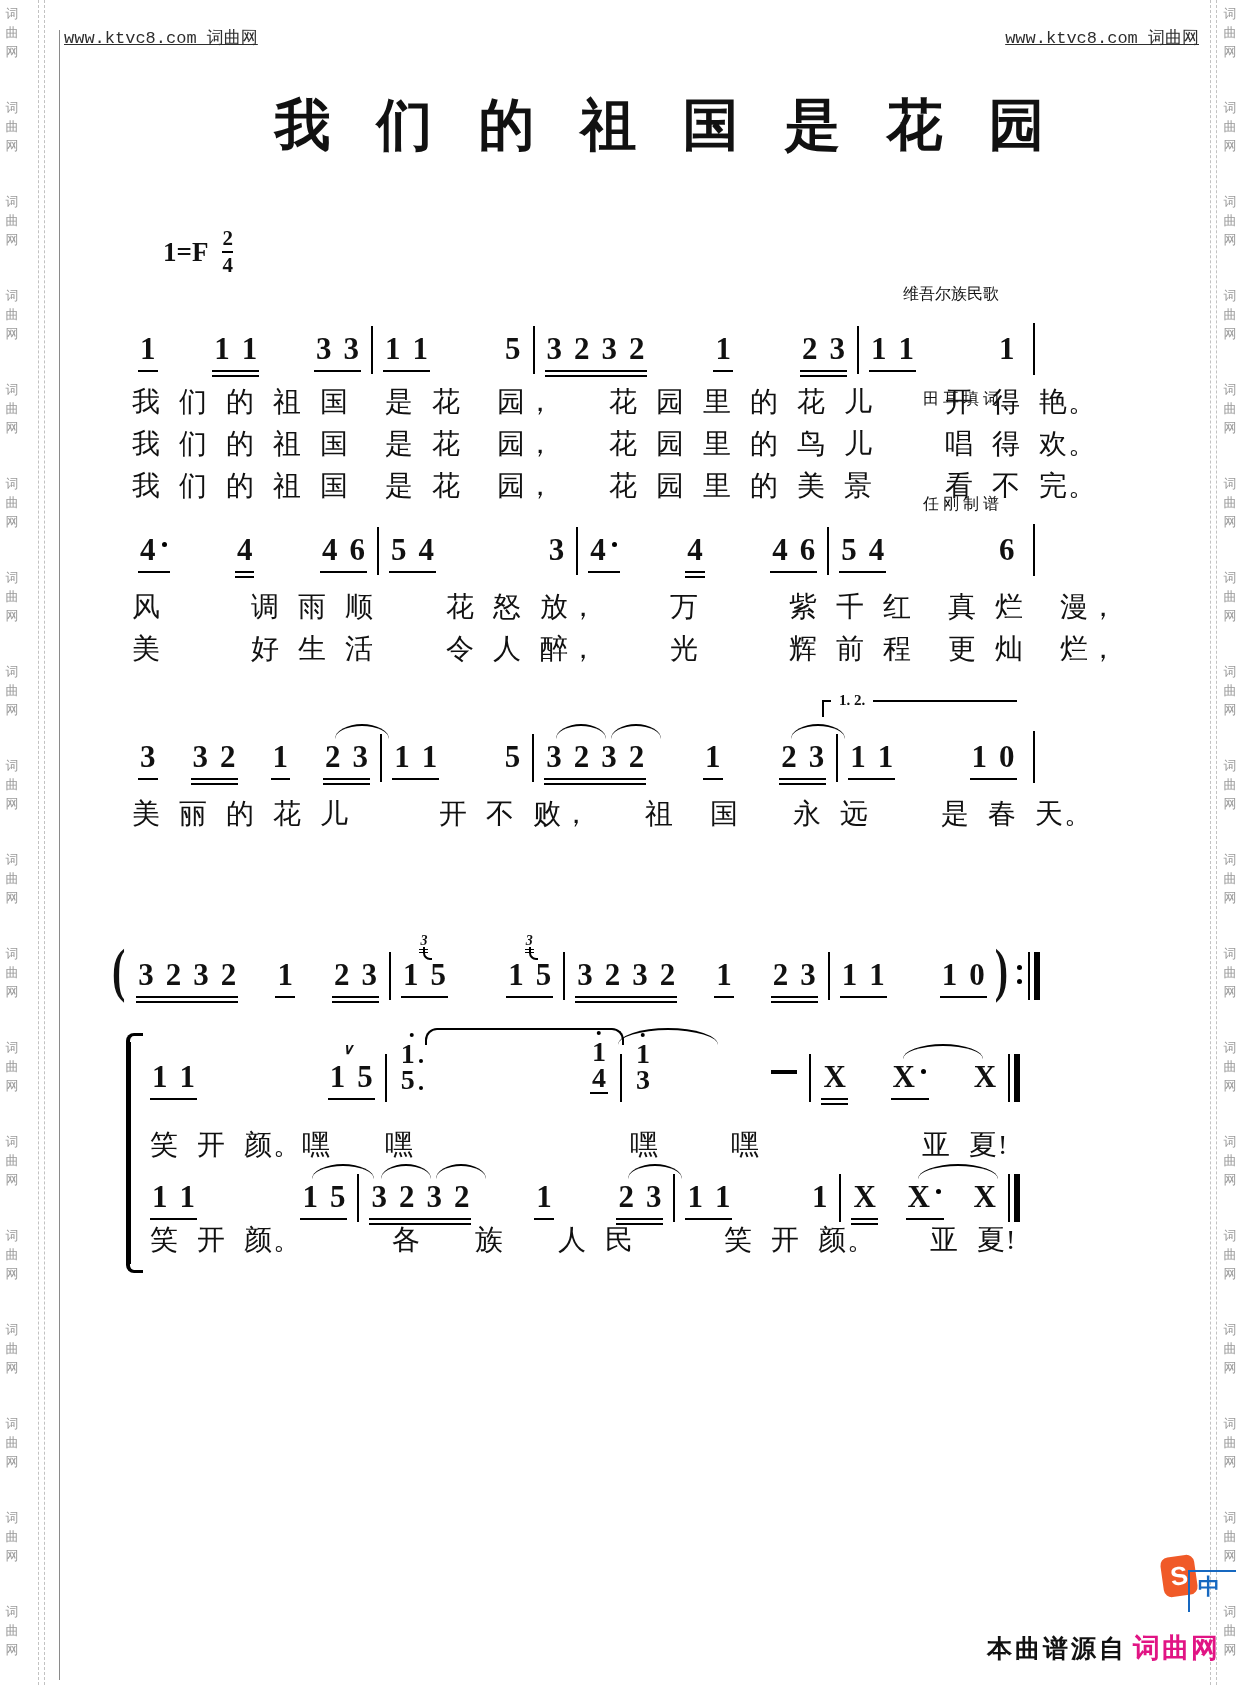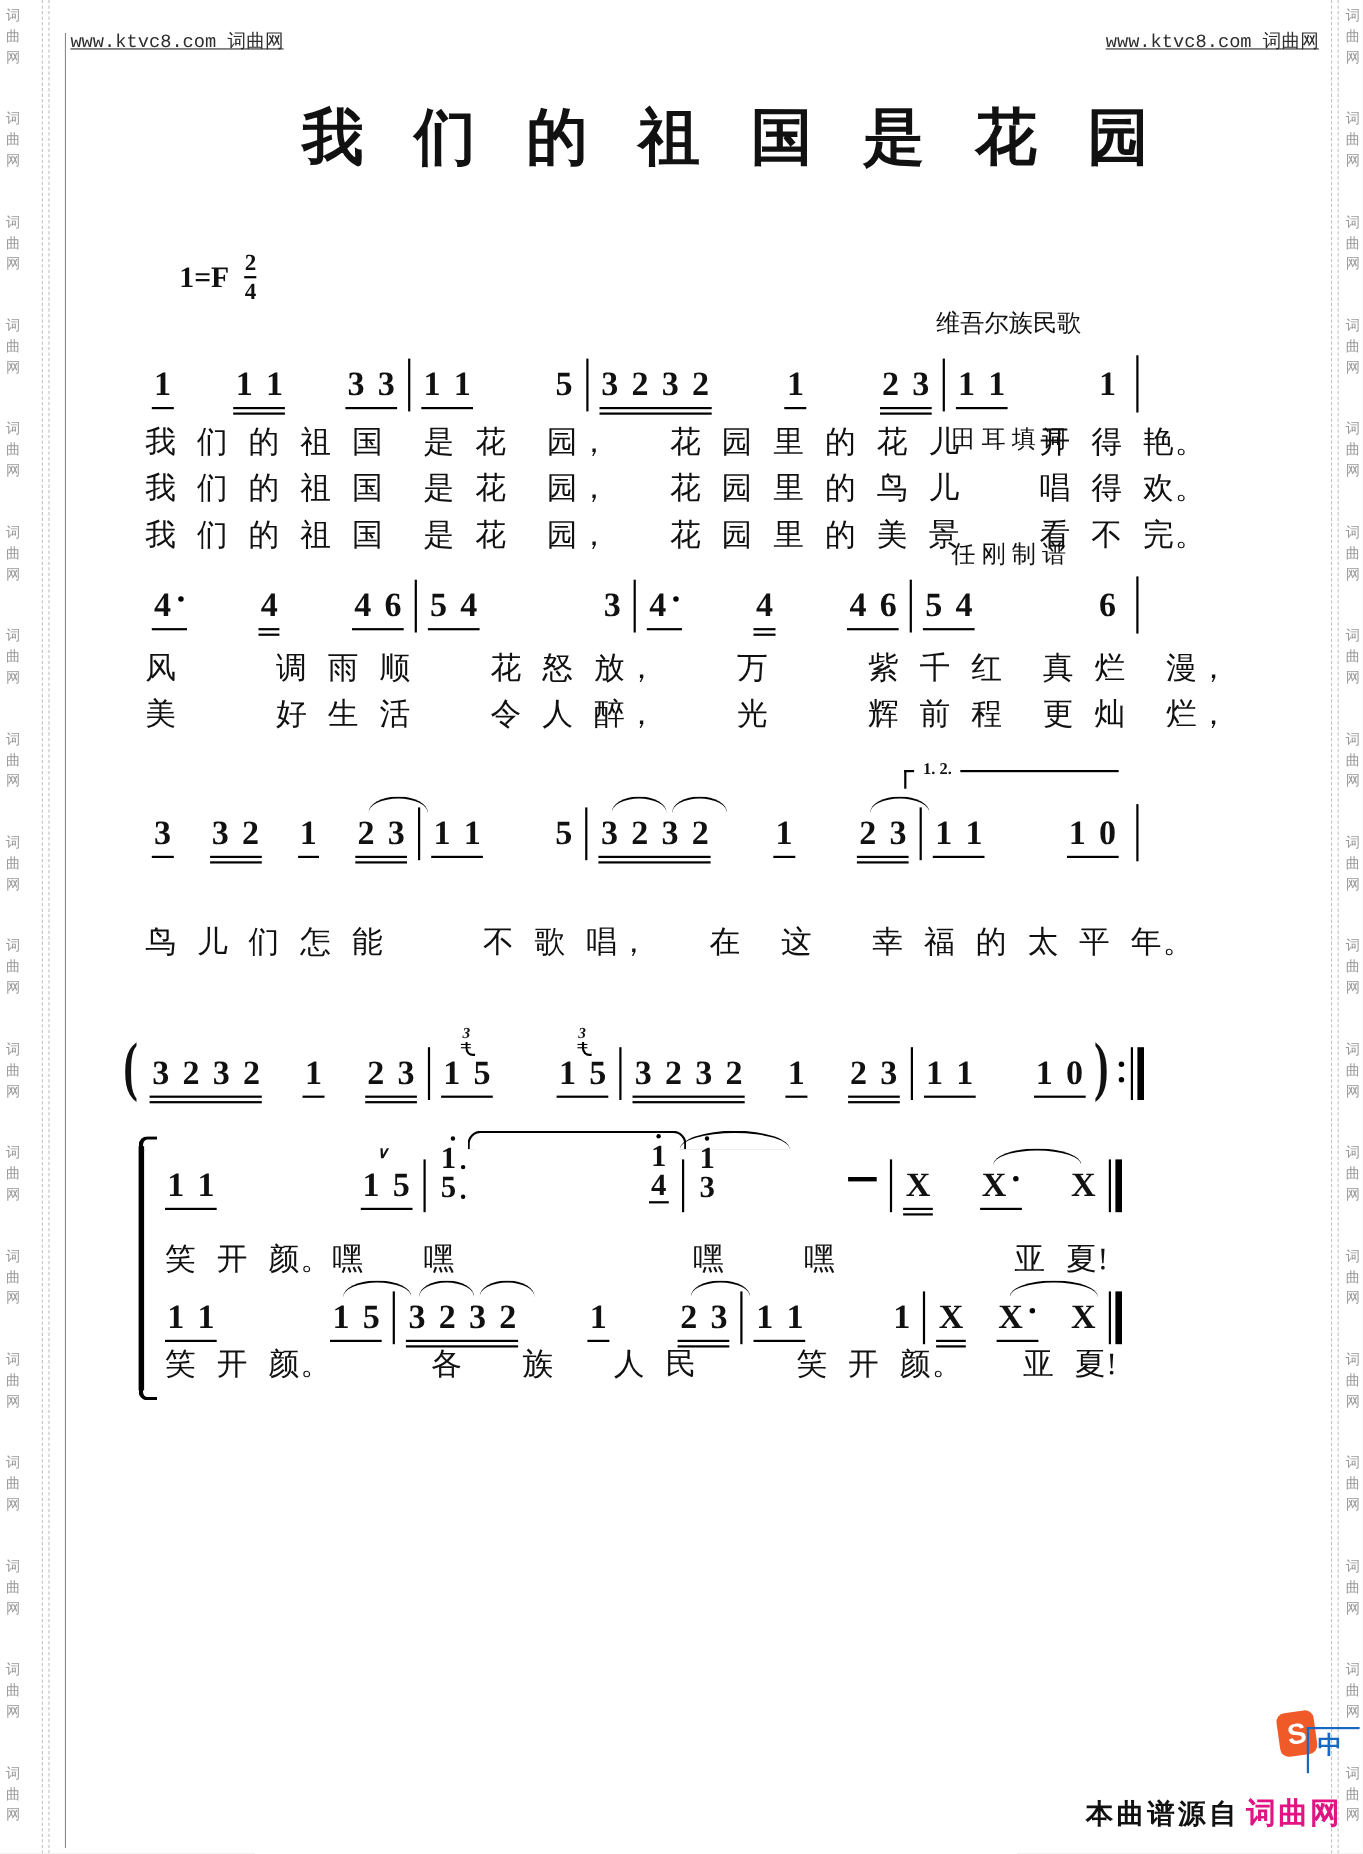--- a/index.html
+++ b/index.html
@@ -16,21 +16,21 @@
       font-size:17px;color:#2e2e2e;white-space:pre;text-decoration:underline;}
   
   .title{position:absolute;top:88px;left:0;width:100%;text-align:center;font-size:56px;font-weight:900;
          letter-spacing:16px;white-space:pre;margin-left:48px;}
   
   .keysig{position:absolute;left:163px;top:228px;font-size:27px;font-weight:bold;display:flex;align-items:center;}
   .frac{display:inline-flex;flex-direction:column;align-items:center;margin-left:14px;font-size:21px;line-height:1;}
   .frac .fb{border-top:2px solid #000;padding-top:2px;}
   .frac .ft{padding-bottom:2px;}
   
-  .credits{position:absolute;right:256px;top:206px;text-align:center;font-size:22px;line-height:35px;white-space:pre;}
+  .credits{position:absolute;right:240px;top:206px;text-align:right;font-size:16px;line-height:35px;white-space:pre;}
   
   .lyric{position:absolute;left:132px;font-size:28px;white-space:pre;word-spacing:10px;letter-spacing:1px;}
   .lyric.duet{left:150px;}
   
   .mline{position:absolute;display:flex;align-items:flex-end;height:46px;}
   .measure{display:flex;justify-content:space-between;align-items:flex-end;flex-grow:1;padding:0 8px;position:relative;}
   .grp{display:inline-flex;gap:12px;position:relative;padding:0 2px;}
   .grp.u1::after,.grp.u2::after{content:"";position:absolute;left:0;right:0;bottom:-6px;height:2.5px;background:#000;}
   .grp.u2::before{content:"";position:absolute;left:0;right:0;bottom:-11px;height:2.5px;background:#000;}
   .note{position:relative;display:inline-block;font-size:31px;font-weight:bold;line-height:1.05;
@@ -624,21 +624,21 @@
 
   <div class="sysbracket" style="left:126px;top:1042px;height:222px;"></div>
   <div class="sqtie" style="left:425px;top:1028px;width:195px;"></div>
   <div class="tiearc" style="left:618px;top:1028px;width:100px;"></div>
 
   <div class="lyric" style="top:383px;">我 们 的 祖 国  是 花  园，   花 园 里 的 花 儿    开 得 艳。</div>
   <div class="lyric" style="top:425px;">我 们 的 祖 国  是 花  园，   花 园 里 的 鸟 儿    唱 得 欢。</div>
   <div class="lyric" style="top:467px;">我 们 的 祖 国  是 花  园，   花 园 里 的 美 景    看 不 完。</div>
   <div class="lyric" style="top:588px;">风     调 雨 顺    花 怒 放，    万     紫 千 红  真 烂  漫，</div>
   <div class="lyric" style="top:630px;">美     好 生 活    令 人 醉，    光     辉 前 程  更 灿  烂，</div>
-  <div class="lyric" style="top:837px;">鸟 儿 们 怎 能     不 歌 唱，   在  这   幸 福 的 太 平 年。</div>
+  <div class="lyric" style="top:795px;">美 丽 的 花 儿     开 不 败，   祖  国   永 远    是 春 天。</div>
   <div class="lyric duet" style="top:1126px;">笑 开 颜。嘿   嘿            嘿    嘿         亚 夏!</div>
   <div class="lyric duet" style="top:1221px;">笑 开 颜。     各   族   人 民     笑 开 颜。   亚 夏!</div>
 
   <div class="fsrc" style="left:987px;top:1632px;">本曲谱源自</div>
   <div class="fbrand" style="left: 1133px; top: 1630px; color: rgb(225, 20, 132);" id="brand">词曲网</div>
   <div class="slogo" id="slogo" style="left: 1162px; top: 1556px; background: rgb(240, 90, 40);">S</div>
   <div class="zhong" id="zhong" style="left: 1198px; top: 1572px; color: rgb(22, 104, 192);">中</div>
   <div class="bline-h" id="blh" style="left: 1188px; top: 1570px; width: 48px; background: rgb(22, 104, 192);"></div>
   <div class="bline-v" id="blv" style="left: 1188px; top: 1570px; height: 42px; background: rgb(22, 104, 192);"></div>
 

